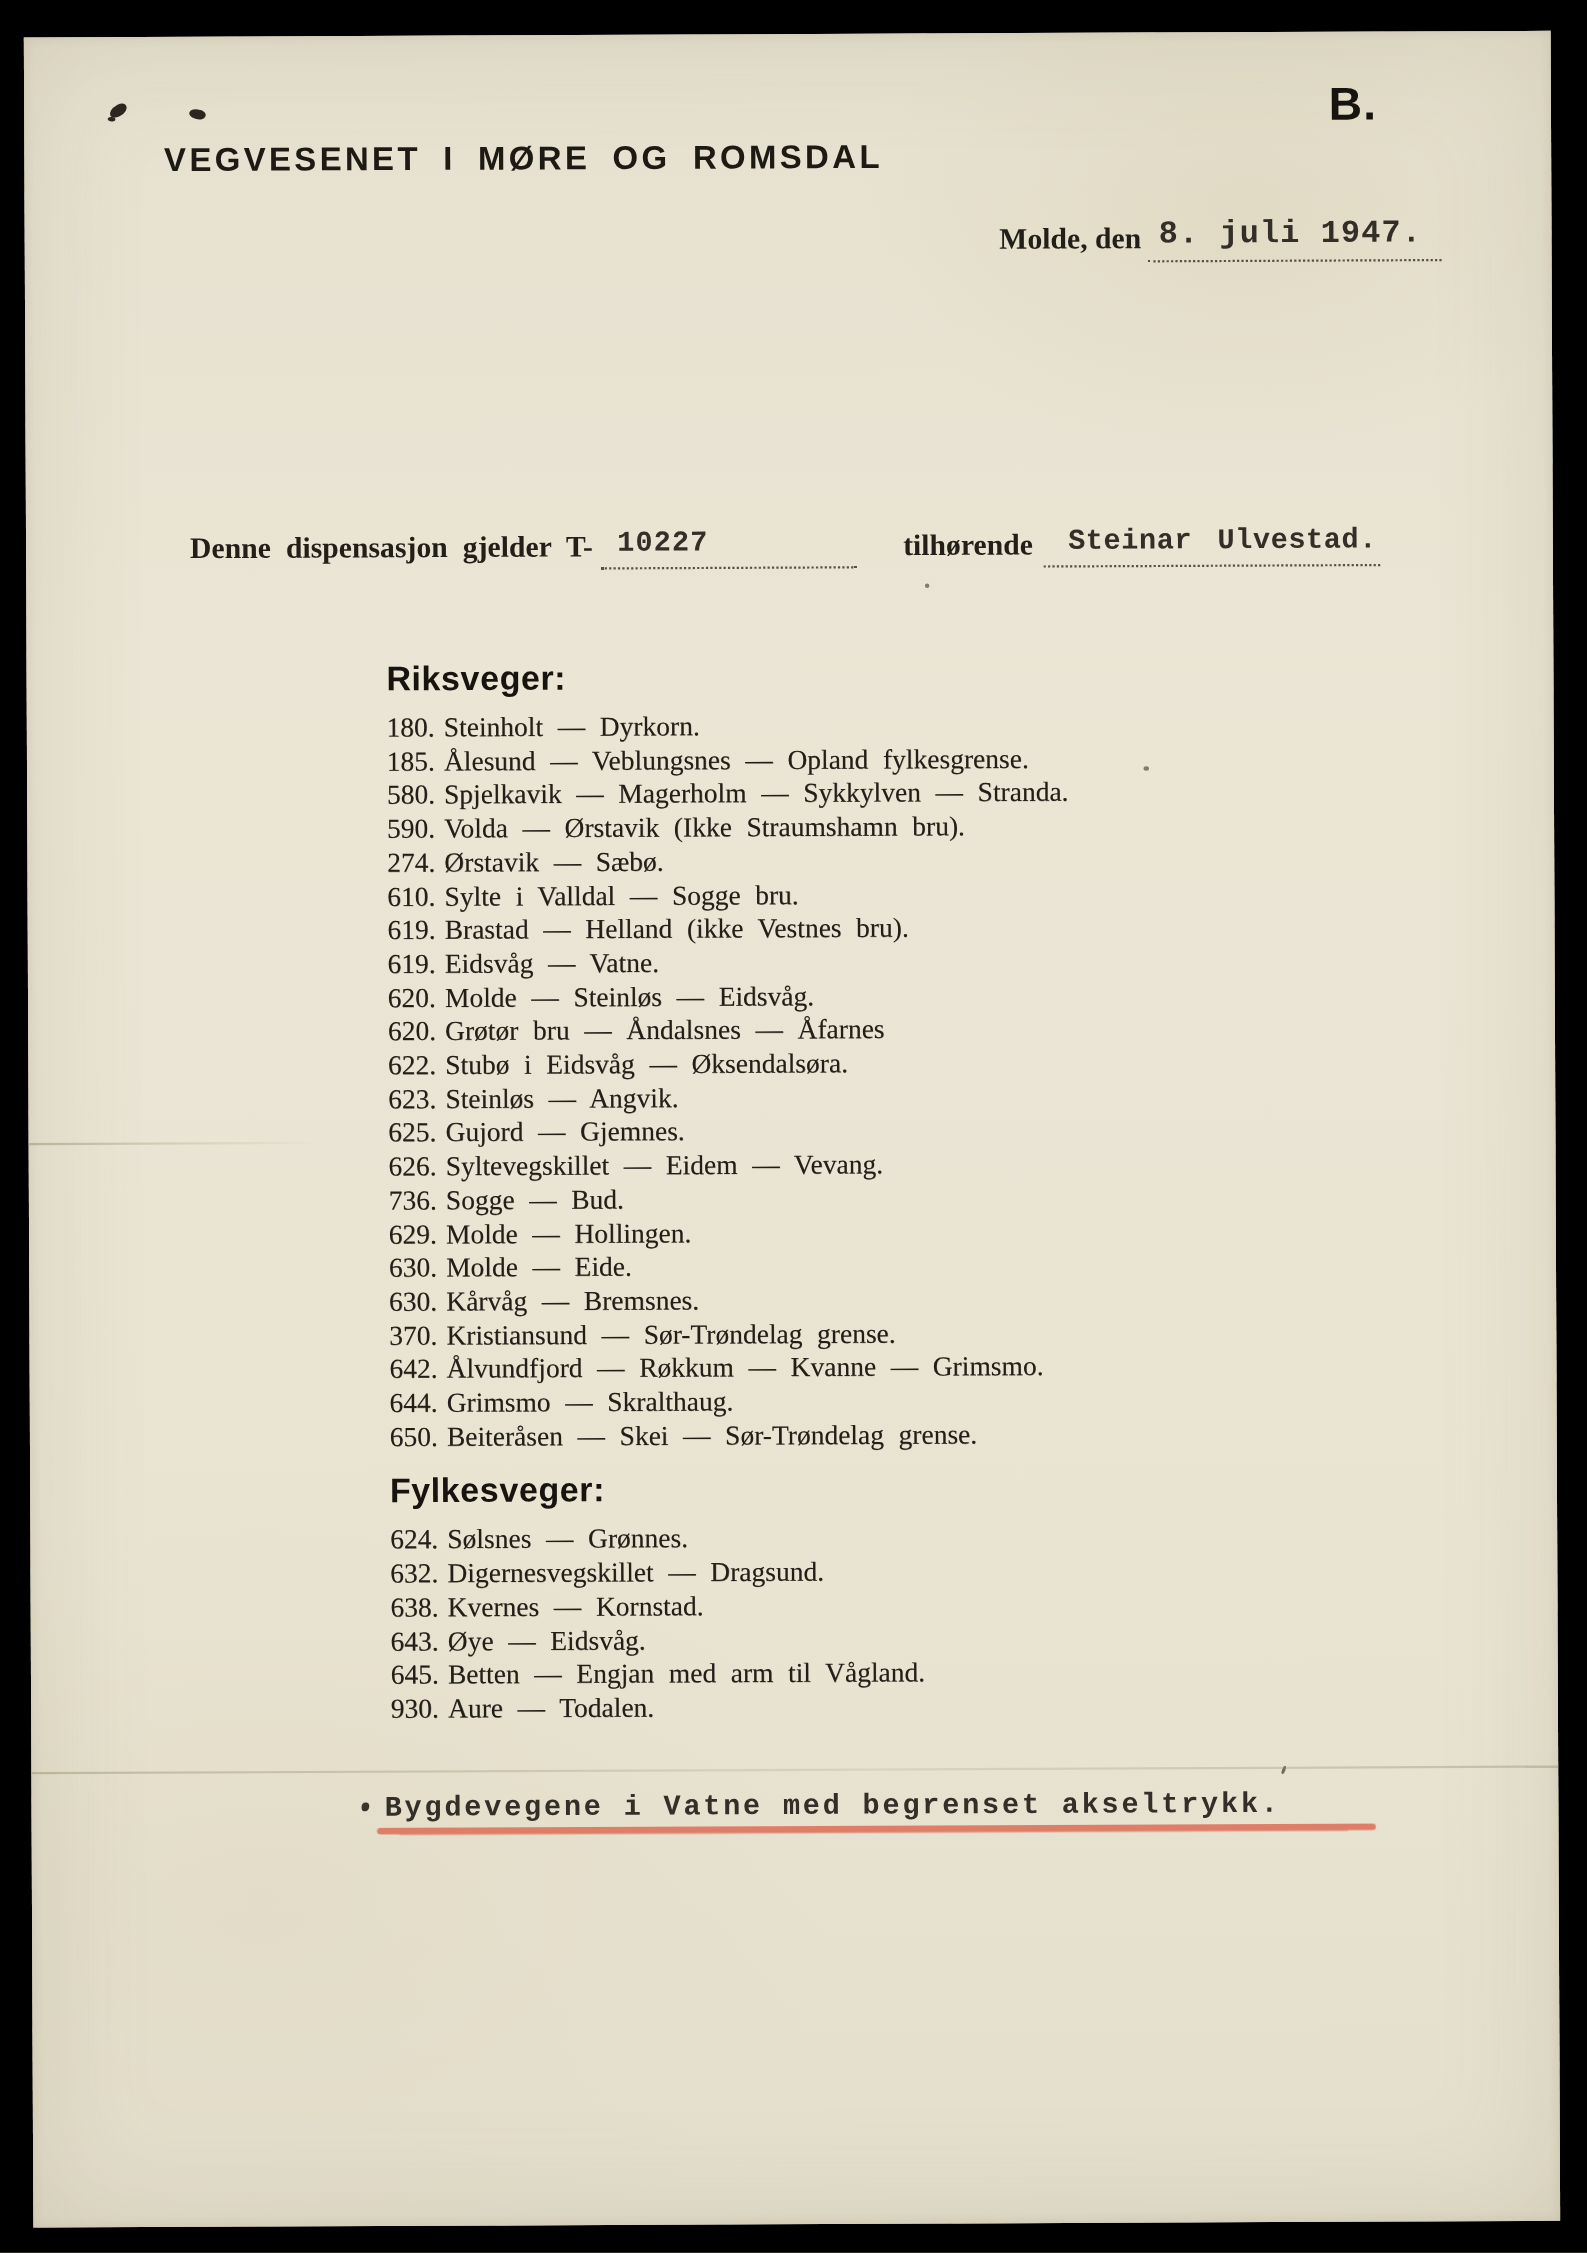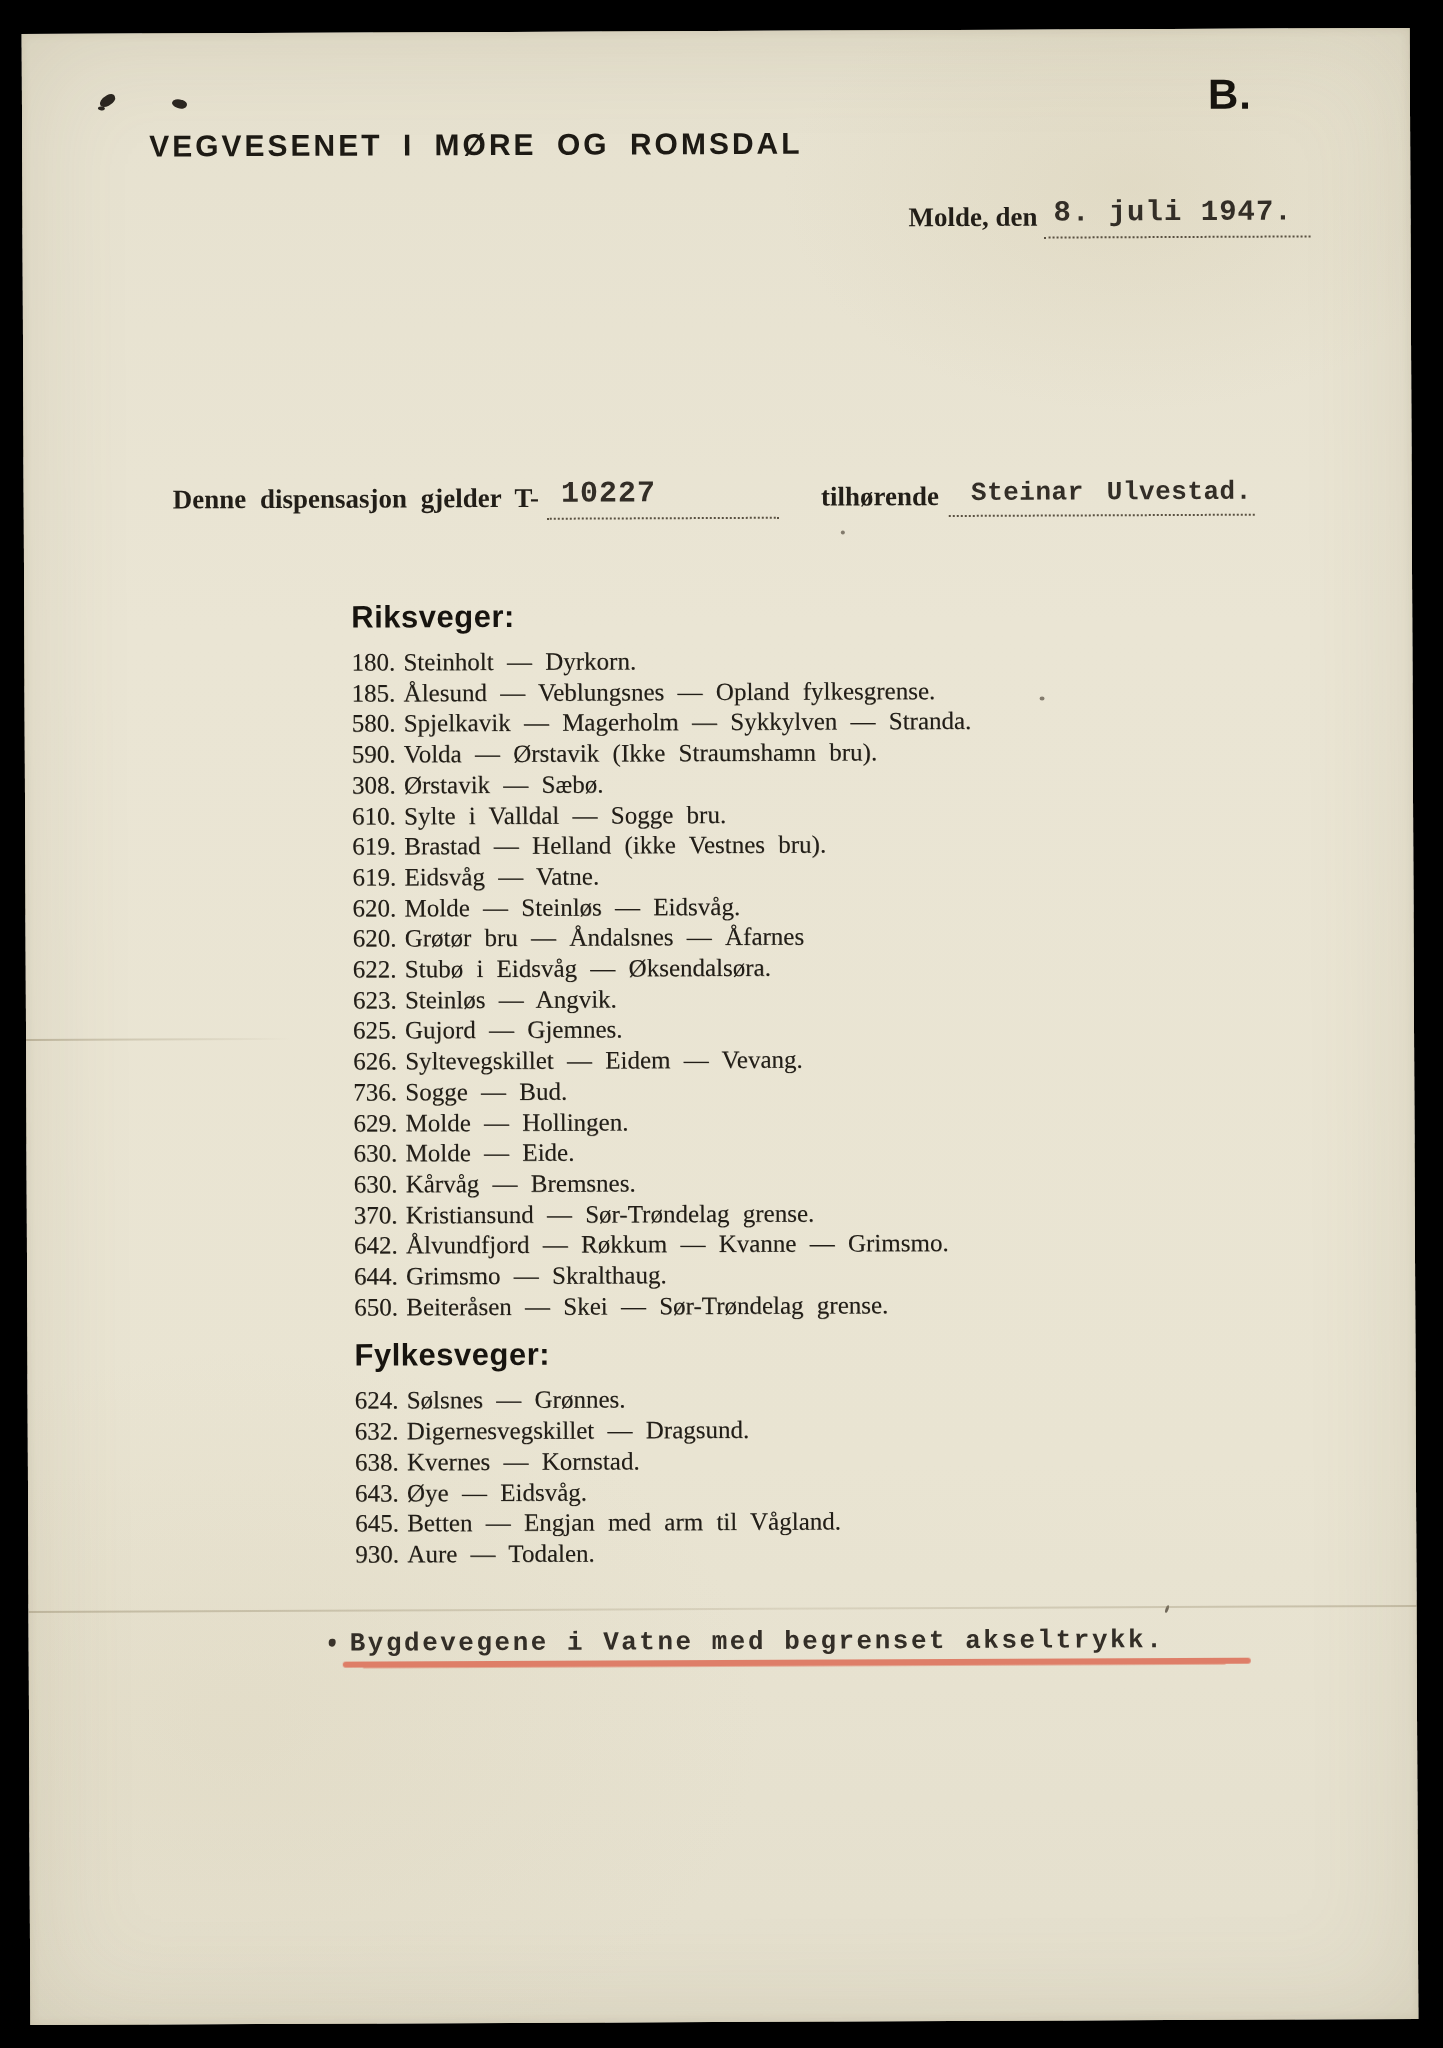--- a/index.html
+++ b/index.html
@@ -66,21 +66,21 @@
   }
   .raised{display:inline-block;transform:translateY(-5px);}
   .date-blank{min-width:230px;padding:0 18px 2px 10px;margin-left:6px;}
   .date-line .typed{font-size:29px;}
 
   .dispensation{
     position:absolute;left:149px;top:450px;
     font-size:27px;font-weight:700;white-space:nowrap;word-spacing:7px;
   }
   .disp-number-blank{width:232px;padding-bottom:2px;margin-left:8px;}
-  .disp-number-blank .typed{padding-left:14px;font-size:30px;}
+  .disp-number-blank .typed{padding-left:14px;font-size:26px;}
   .disp-connector{margin-left:42px;}
   .disp-name-blank{width:306px;padding-bottom:2px;margin-left:10px;}
   .disp-name-blank .typed{padding-left:22px;font-size:26px;letter-spacing:0.5px;}
 
   .road-lists{position:absolute;left:327px;top:568px;width:960px;}
   .road-section + .road-section{margin-top:16px;}
   .section-heading{
     font-family:"Liberation Sans", sans-serif;font-weight:700;
     font-size:31px;line-height:33px;margin:0 0 14px 0;color:#17140f;
     letter-spacing:0.5px;
@@ -148,21 +148,21 @@
     <span class="road-number">580.</span>
     <span class="road-route">Spjelkavik — Magerholm — Sykkylven — Stranda.</span>
   </div>
 
   <div class="road-row">
     <span class="road-number">590.</span>
     <span class="road-route">Volda — Ørstavik (Ikke Straumshamn bru).</span>
   </div>
 
   <div class="road-row">
-    <span class="road-number">308.</span>
+    <span class="road-number">274.</span>
     <span class="road-route">Ørstavik — Sæbø.</span>
   </div>
 
   <div class="road-row">
     <span class="road-number">610.</span>
     <span class="road-route">Sylte i Valldal — Sogge bru.</span>
   </div>
 
   <div class="road-row">
     <span class="road-number">619.</span>

